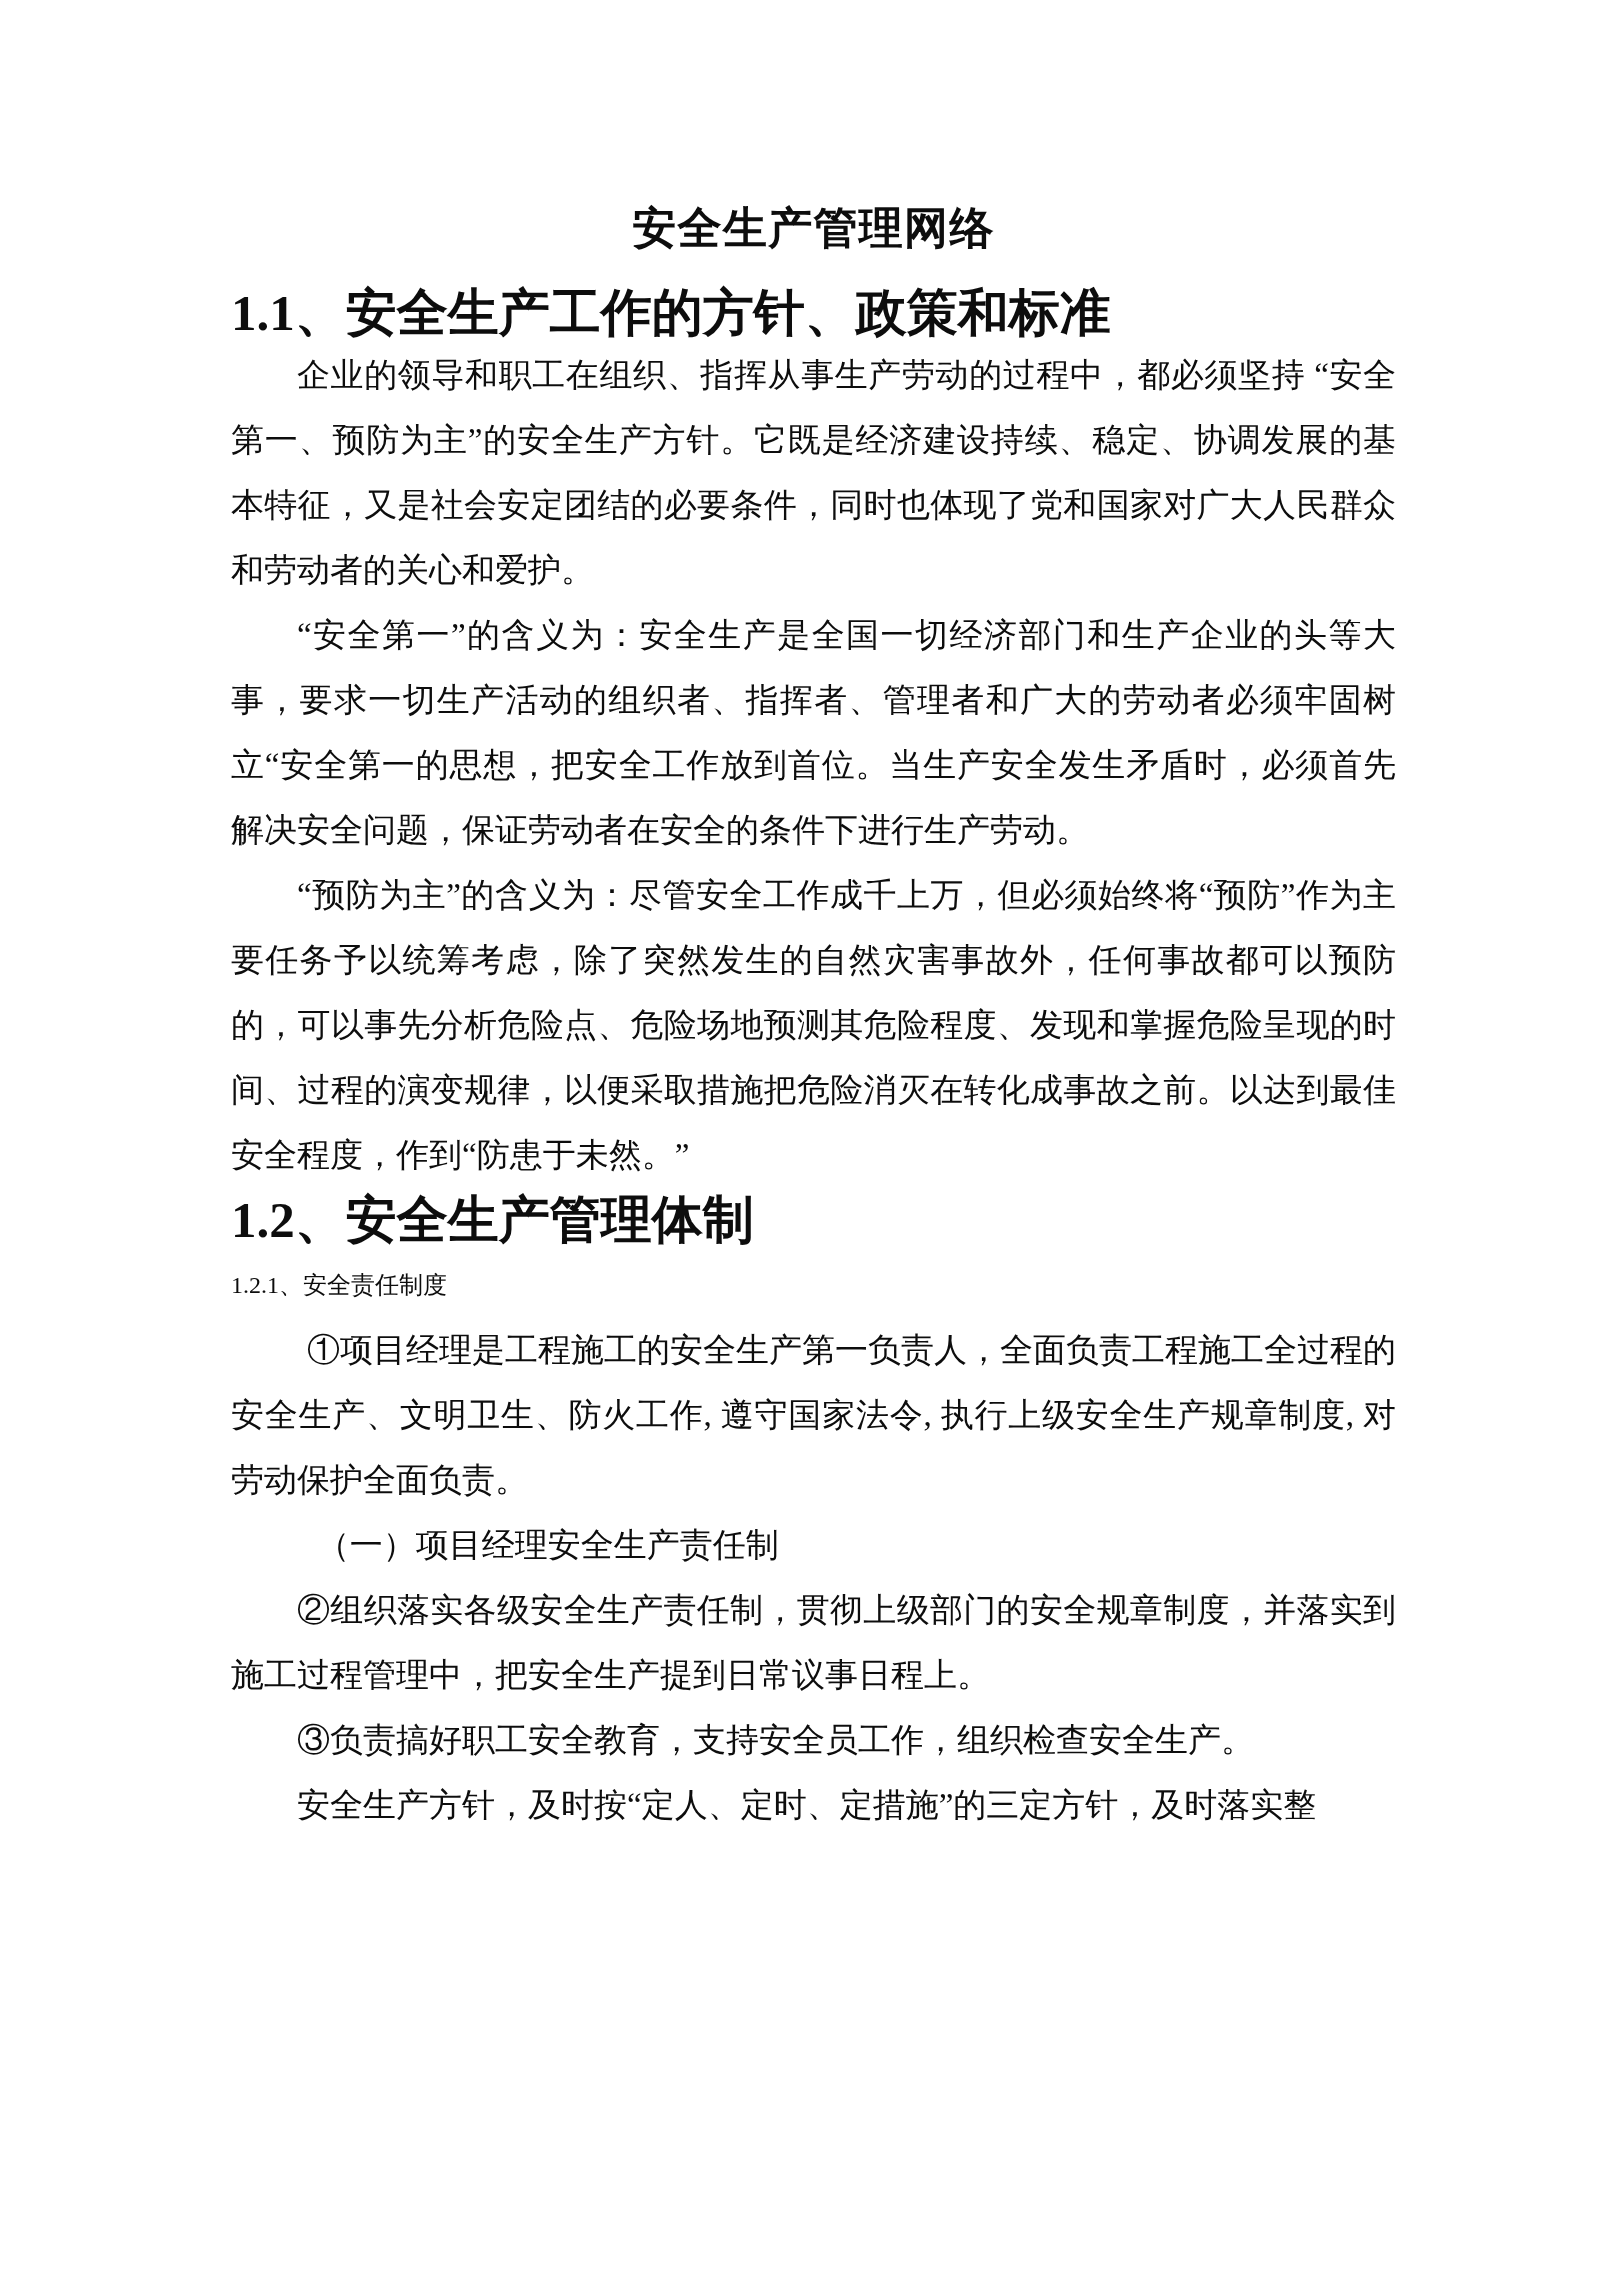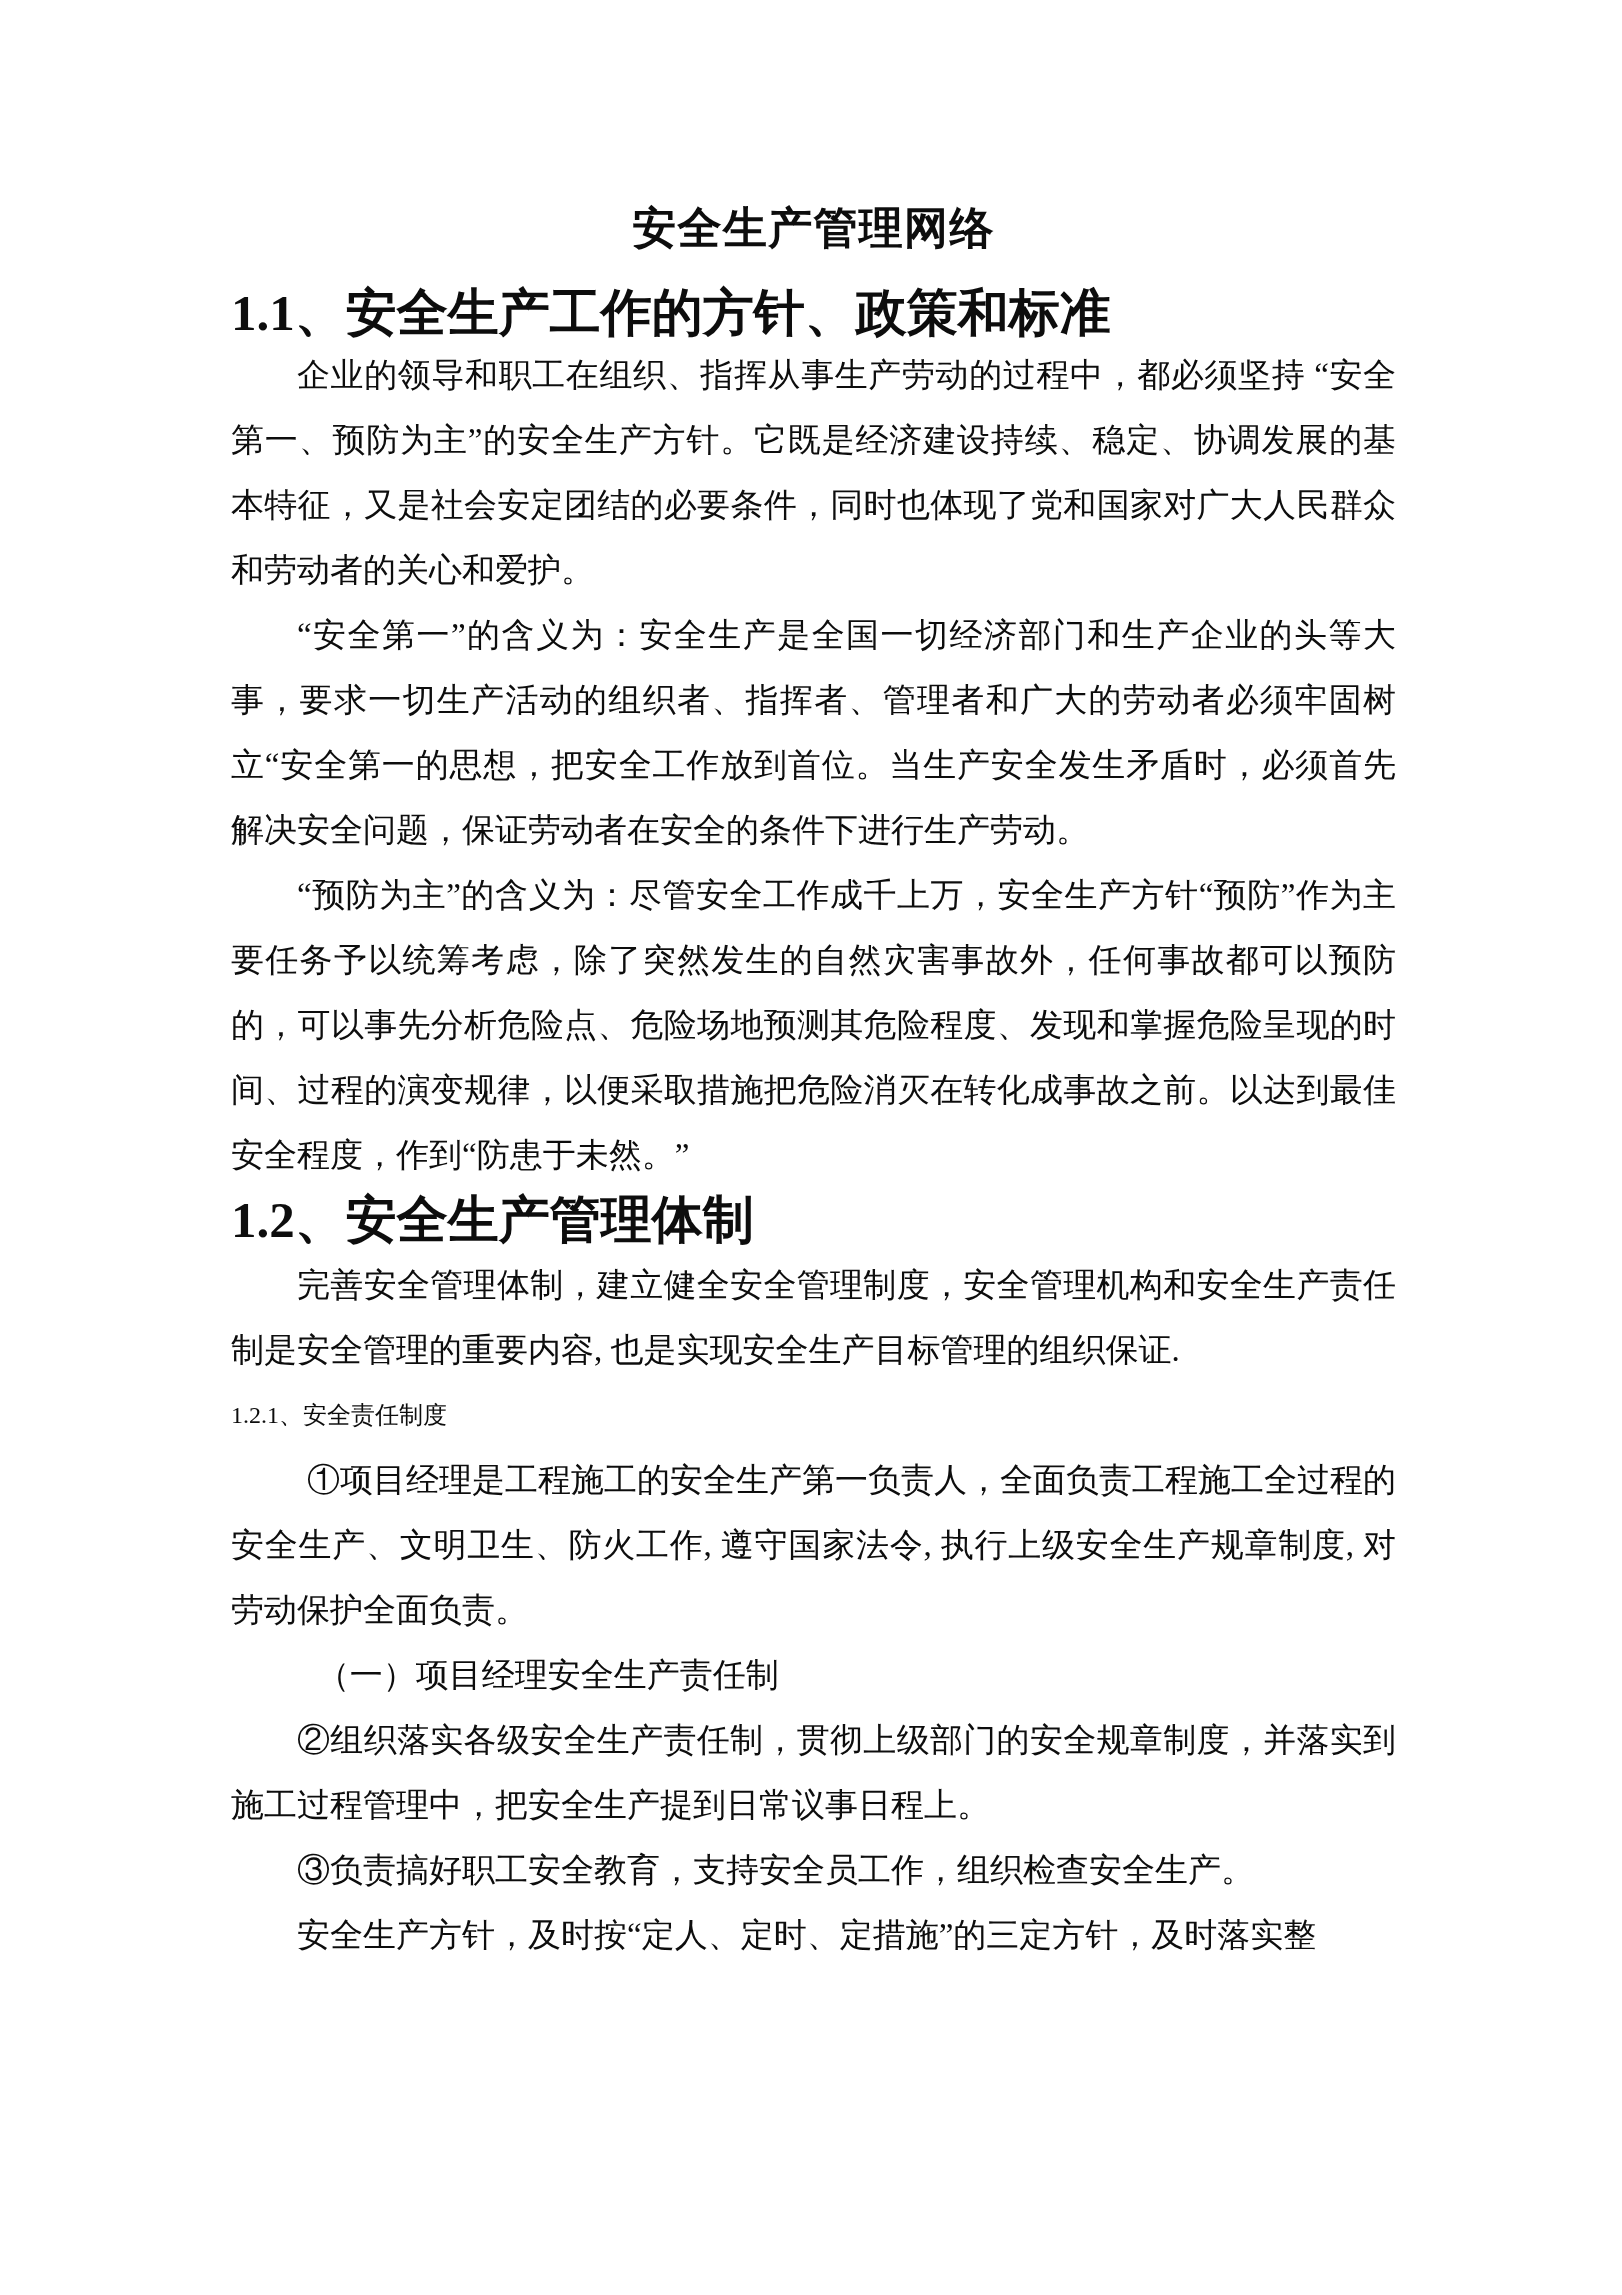--- a/index.html
+++ b/index.html
@@ -70,25 +70,24 @@
 
     <div class="section-heading heading-1">1.1、安全生产工作的方针、政策和标准</div>
 
     <div class="body-flow">
 
 
       <p class="para">企业的领导和职工在组织、指挥从事生产劳动的过程中，都必须坚持 “安全第一、预防为主”的安全生产方针。它既是经济建设持续、稳定、协调发展的基本特征，又是社会安定团结的必要条件，同时也体现了党和国家对广大人民群众和劳动者的关心和爱护。</p>
 
       <p class="para">“安全第一”的含义为：安全生产是全国一切经济部门和生产企业的头等大事，要求一切生产活动的组织者、指挥者、管理者和广大的劳动者必须牢固树立“安全第一的思想，把安全工作放到首位。当生产安全发生矛盾时，必须首先解决安全问题，保证劳动者在安全的条件下进行生产劳动。</p>
 
-      <p class="para">“预防为主”的含义为：尽管安全工作成千上万，安全生产方针“预防”作为主要任务予以统筹考虑，除了突然发生的自然灾害事故外，任何事故都可以预防的，可以事先分析危险点、危险场地预测其危险程度、发现和掌握危险呈现的时间、过程的演变规律，以便采取措施把危险消灭在转化成事故之前。以达到最佳安全程度，作到“防患于未然。”</p>
+      <p class="para">“预防为主”的含义为：尽管安全工作成千上万，但必须始终将“预防”作为主要任务予以统筹考虑，除了突然发生的自然灾害事故外，任何事故都可以预防的，可以事先分析危险点、危险场地预测其危险程度、发现和掌握危险呈现的时间、过程的演变规律，以便采取措施把危险消灭在转化成事故之前。以达到最佳安全程度，作到“防患于未然。”</p>
 
       <div class="section-heading heading-2">1.2、安全生产管理体制</div>
 
-      <p class="para">完善安全管理体制，建立健全安全管理制度，安全管理机构和安全生产责任制是安全管理的重要内容, 也是实现安全生产目标管理的组织保证.</p>
 
       <div class="sub-heading">1.2.1、安全责任制度</div>
 
       <p class="para para-item-circ1">①项目经理是工程施工的安全生产第一负责人，全面负责工程施工全过程的安全生产、文明卫生、防火工作, 遵守国家法令, 执行上级安全生产规章制度, 对劳动保护全面负责。</p>
 
       <p class="para para-item-paren">（一）项目经理安全生产责任制</p>
 
       <p class="para">②组织落实各级安全生产责任制，贯彻上级部门的安全规章制度，并落实到施工过程管理中，把安全生产提到日常议事日程上。</p>
 
       <p class="para">③负责搞好职工安全教育，支持安全员工作，组织检查安全生产。</p>

